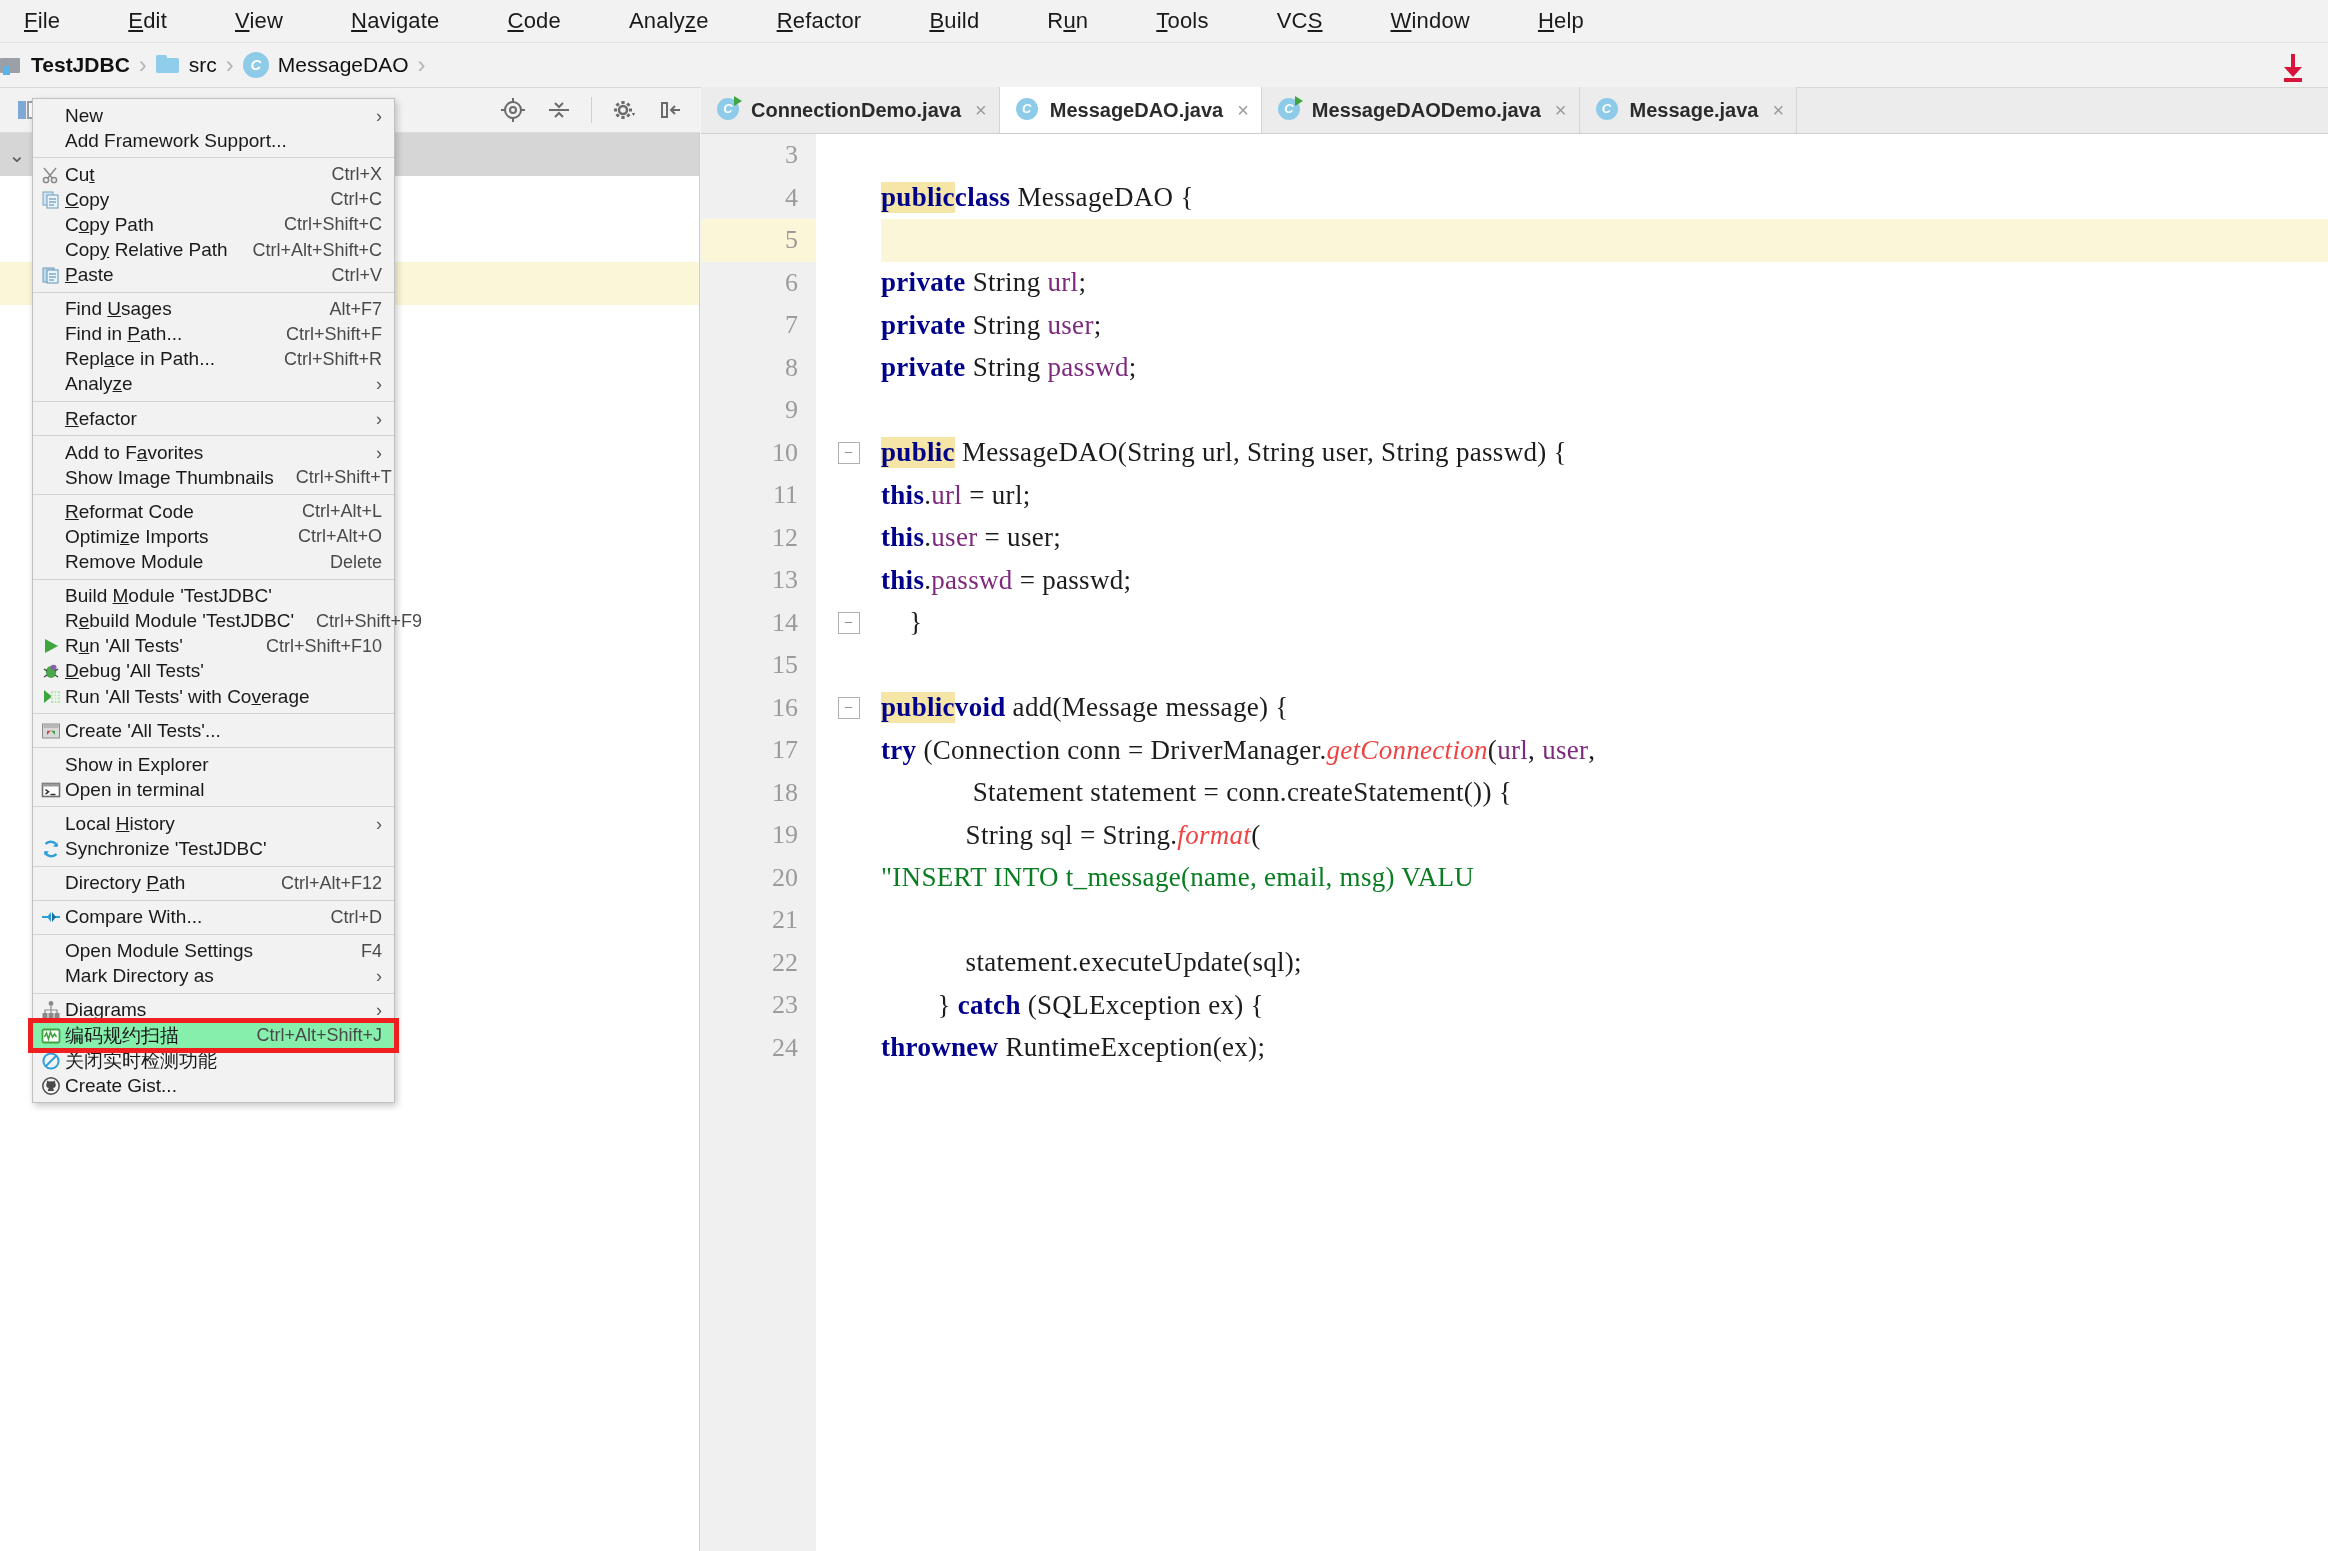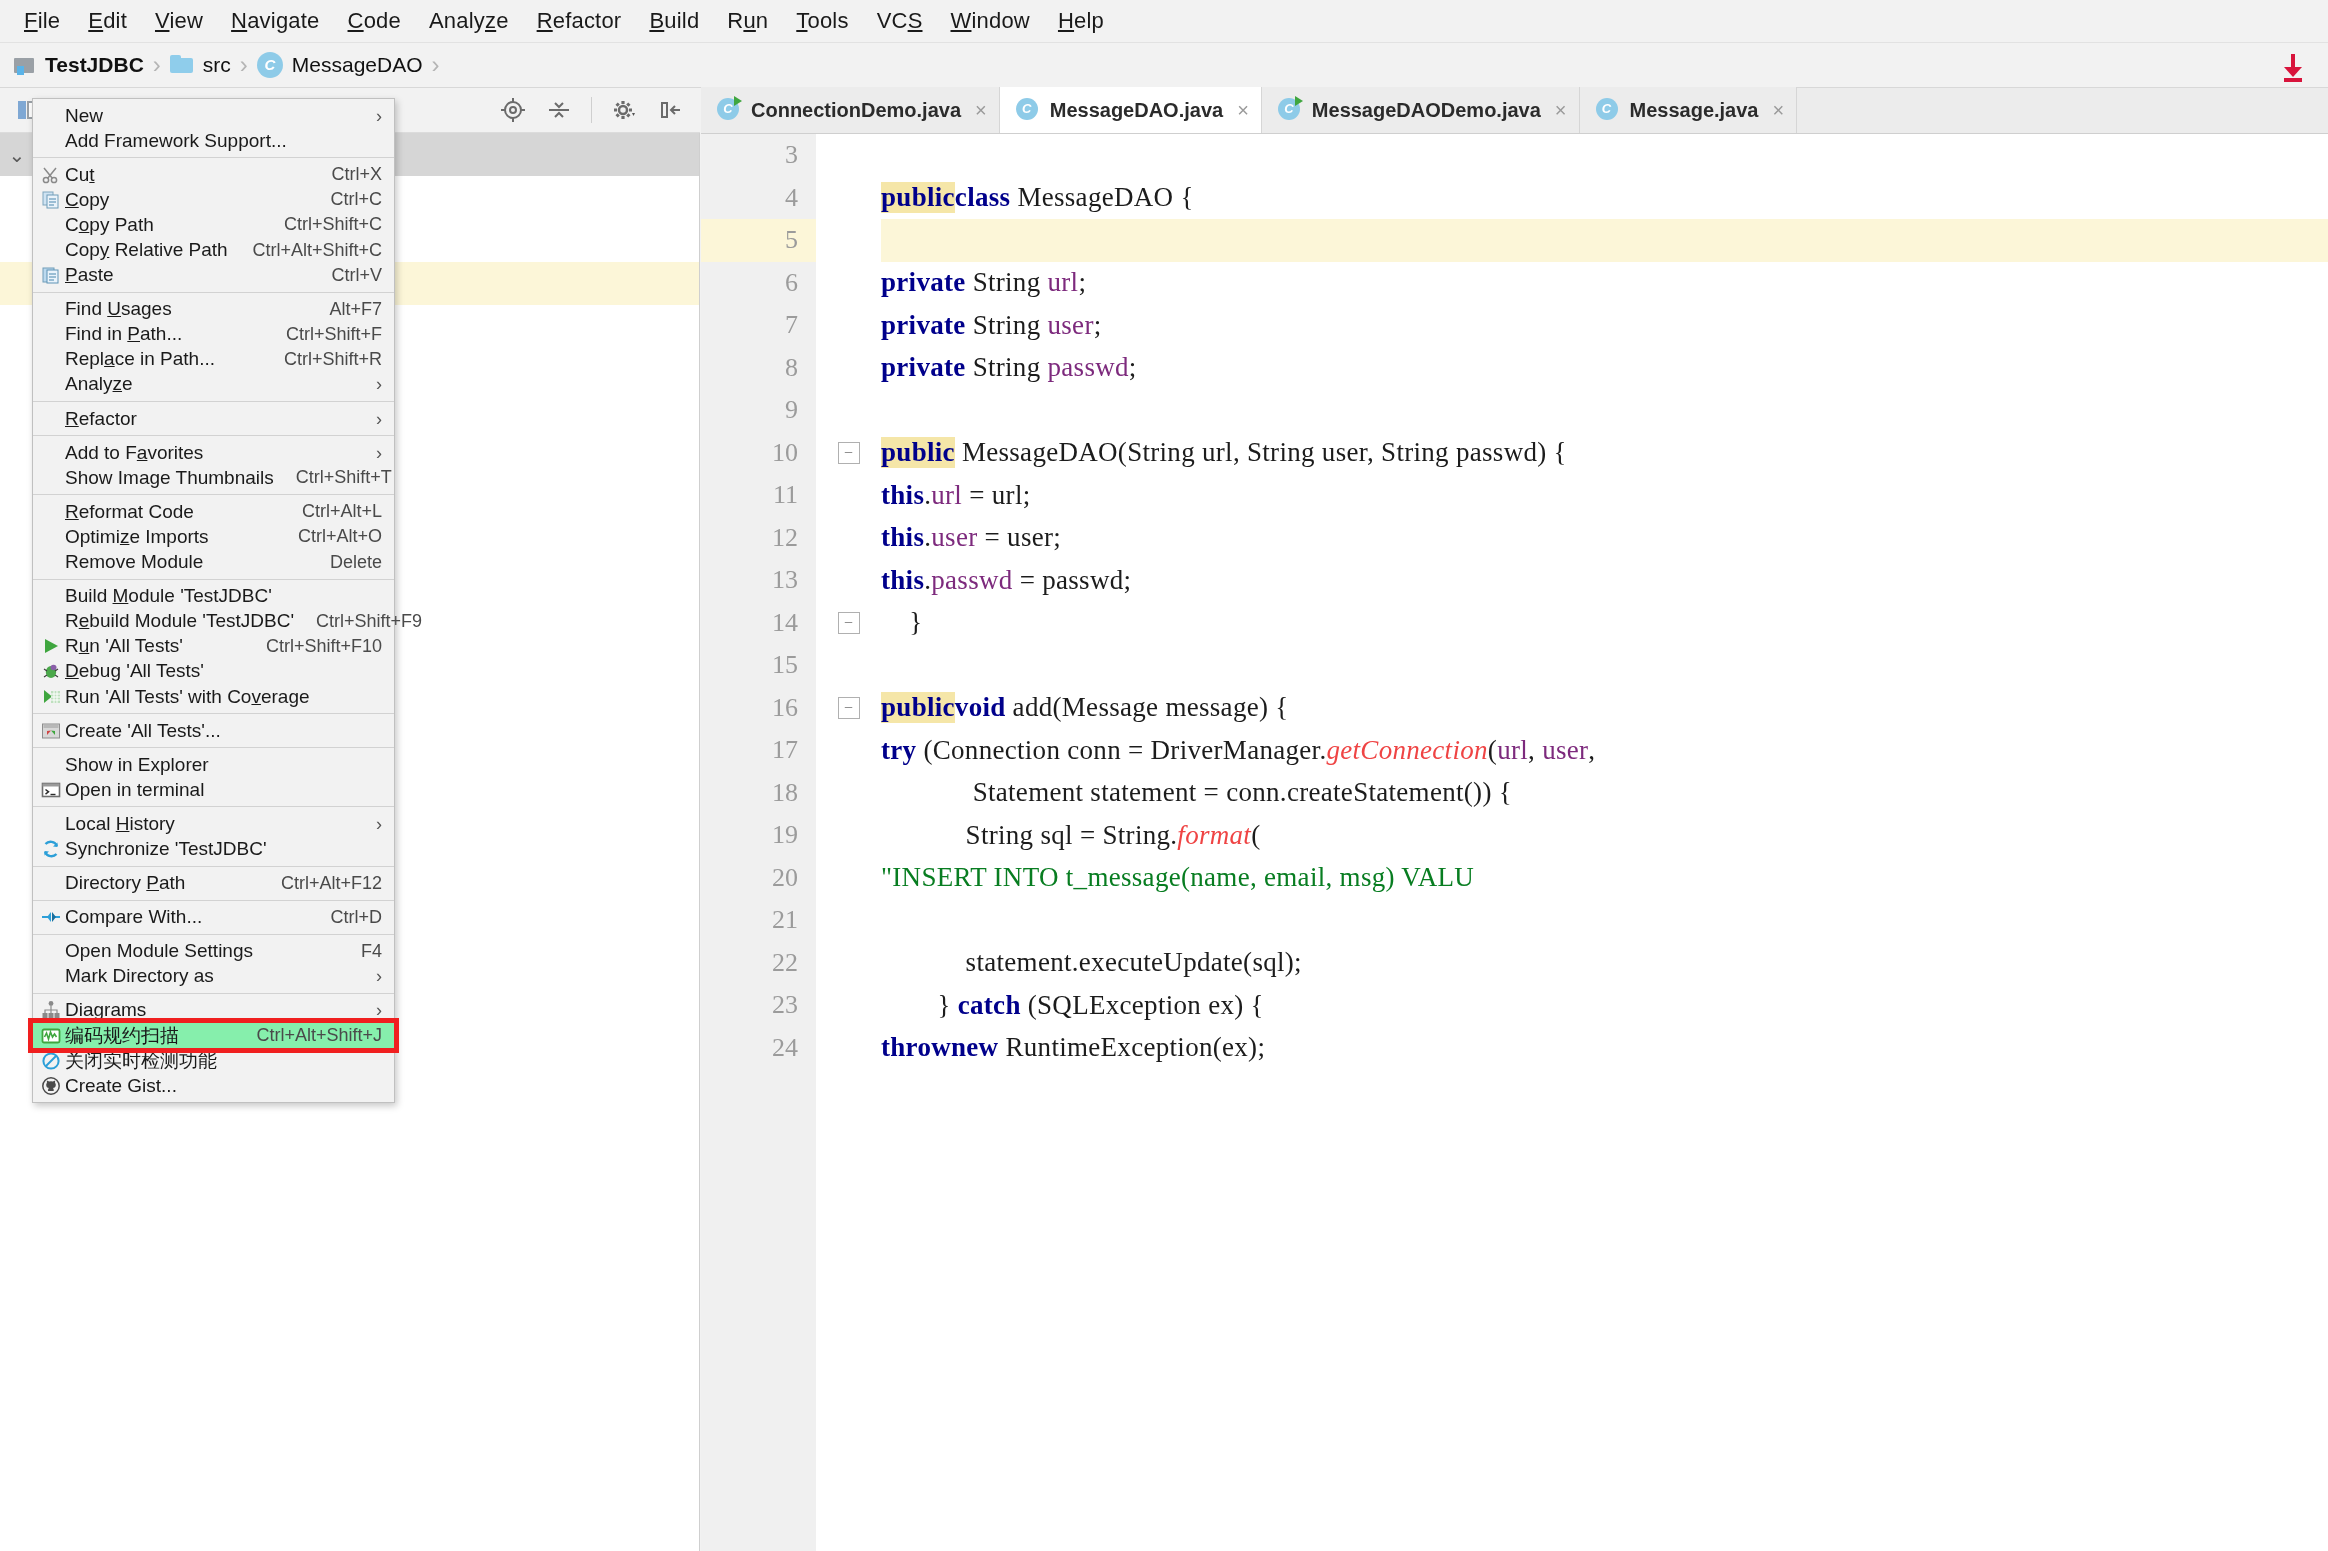--- a/index.html
+++ b/index.html
@@ -17,36 +17,36 @@
   }
 
   
   .menubar {
     position: absolute; left: 0; top: 0;
     width: 2328px; height: 43px;
     background: #f2f2f2;
     display: flex; align-items: center;
     padding-left: 10px;
     border-bottom: 1px solid #e2e2e2;
+    gap: 40px;
   }
   .menubar-item {
     font-size: 22px; color: #1a1a1a;
     padding: 2px 14px;
     white-space: nowrap;
     letter-spacing: .2px;
   }
   .menubar-item .mn { text-decoration: underline; }
 
   
   .crumbbar {
     position: absolute; left: 0; top: 43px;
     width: 2328px; height: 45px;
     background: #f2f2f2;
     display: flex; align-items: center;
-    padding-left: 14px;
     border-bottom: 1px solid #d8d8d8;
   }
   .crumb { display: flex; align-items: center; height: 100%; }
   .crumb-txt { font-size: 21px; color: #111; white-space: nowrap; }
   .crumb-txt.bold { font-weight: bold; }
   .crumb-sep {
     font-size: 24px; color: #b5b5b5;
     margin: 0 9px 0 9px; font-weight: 300;
   }
   .ic { display: inline-block; position: relative; margin-right: 9px; flex: none; }

